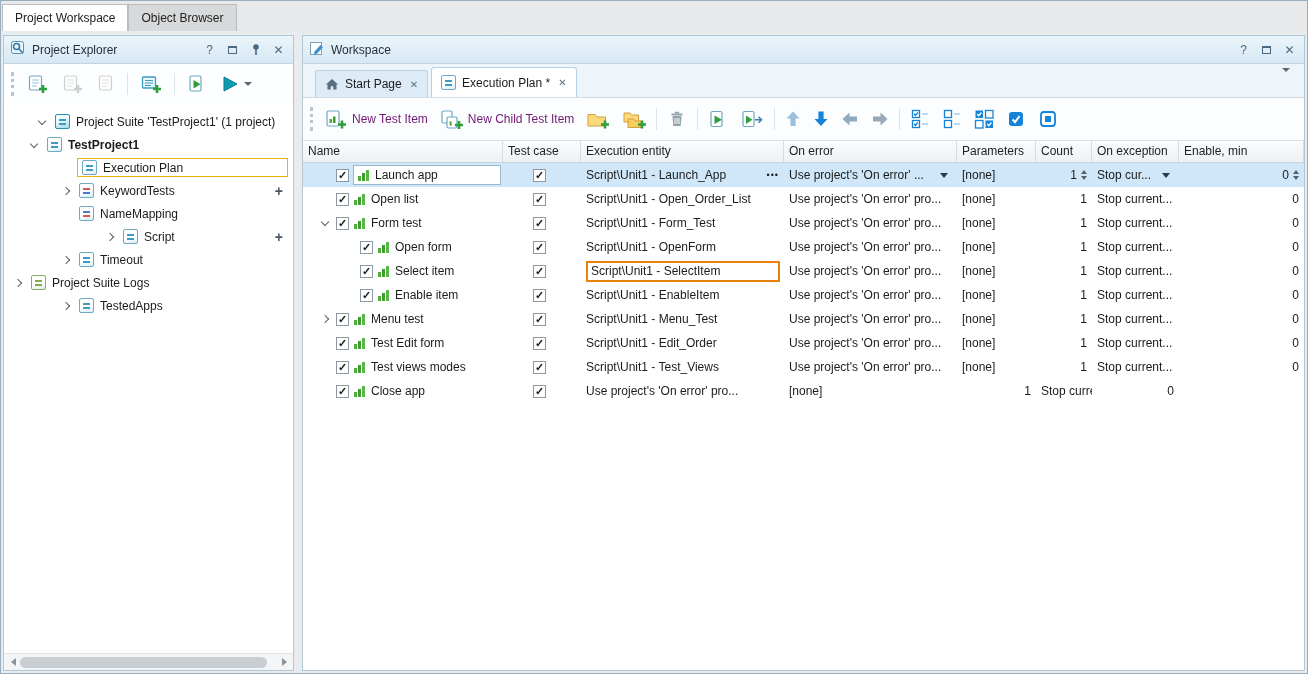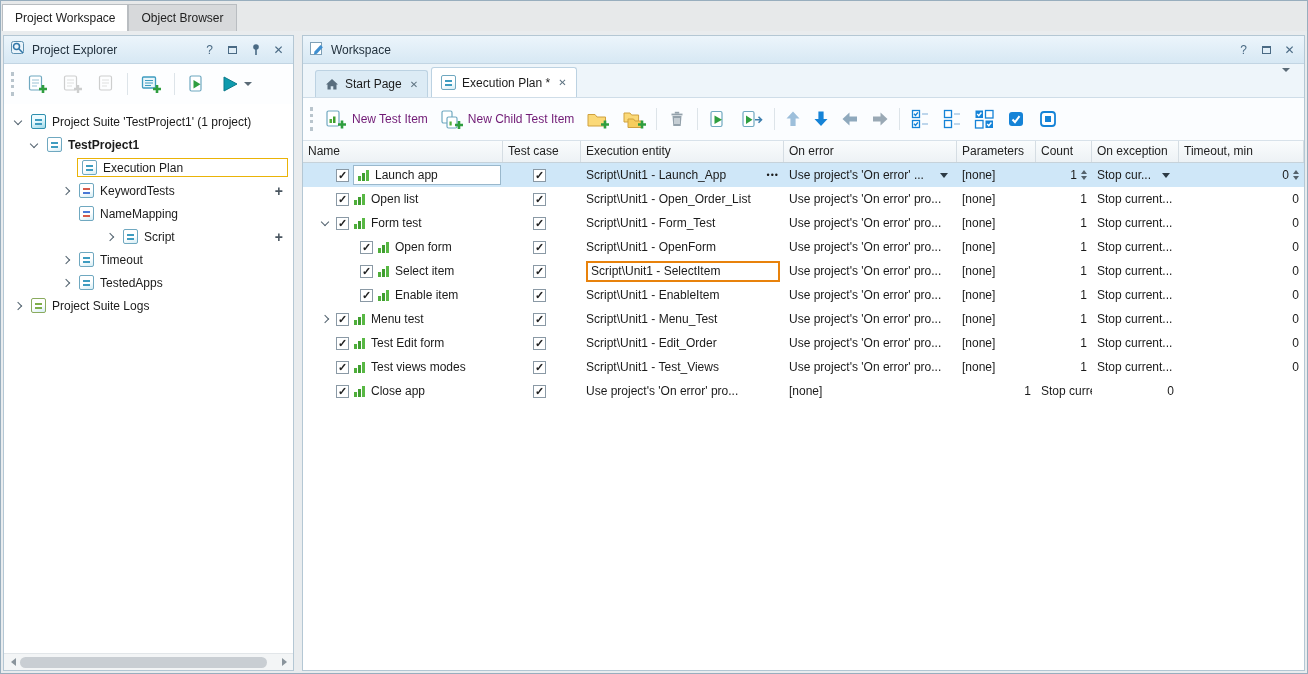--- a/index.html
+++ b/index.html
@@ -172,21 +172,21 @@
         </span>
         <span class="tbtn">
           <svg width="18" height="20">
               <path d="M3 3 L16 10 L3 17 Z" fill="#0f9bae" stroke="#0b7a8a" stroke-width="1"></path>
             </svg>
           <span class="caret"></span>
         </span>
       </div>
 
       <div class="tree" id="tree">
-          <div class="tree-row" style="padding-left: 6px;">
+          <div class="tree-row" style="padding-left: 6px; margin-left: 24px;">
             <span class="expander">
               <span class="chev down"></span>
             </span>
             <span class="tree-content">
               <span class="ticon t-project-suite"></span>
               <span class="tree-label">Project Suite 'TestProject1' (1 project)</span>
             </span>
           </div>
           <div class="tree-row" style="padding-left: 22px;">
             <span class="expander">
@@ -233,36 +233,36 @@
           </div>
           <div class="tree-row" style="padding-left: 54px;">
             <span class="expander">
               <span class="chev right"></span>
             </span>
             <span class="tree-content">
               <span class="ticon t-stores"></span>
               <span class="tree-label">Timeout</span>
             </span>
           </div>
+          <div class="tree-row" style="padding-left: 6px;">
+            <span class="expander">
+              <span class="chev right"></span>
+            </span>
+            <span class="tree-content">
+              <span class="ticon t-logs"></span>
+              <span class="tree-label">Project Suite Logs</span>
+            </span>
+          </div>
           <div class="tree-row" style="padding-left: 54px;">
             <span class="expander">
               <span class="chev right"></span>
             </span>
             <span class="tree-content">
               <span class="ticon t-tested-apps"></span>
               <span class="tree-label">TestedApps</span>
-            </span>
-          </div>
-          <div class="tree-row" style="padding-left: 6px;">
-            <span class="expander">
-              <span class="chev right"></span>
-            </span>
-            <span class="tree-content">
-              <span class="ticon t-logs"></span>
-              <span class="tree-label">Project Suite Logs</span>
             </span>
           </div>
         </div>
 
       <div class="hscroll">
         <span class="sb-arrow">
             <span class="tri-l"></span>
           </span>
         <span class="sb-track">
             <span class="sb-thumb"></span>
@@ -427,21 +427,21 @@
 
       <div class="grid">
         <div class="grid-header">
           <div class="gh-cell">Name</div>
           <div class="gh-cell">Test case</div>
           <div class="gh-cell">Execution entity</div>
           <div class="gh-cell">On error</div>
           <div class="gh-cell">Parameters</div>
           <div class="gh-cell">Count</div>
           <div class="gh-cell">On exception</div>
-          <div class="gh-cell">Timeout, min</div>
+          <div class="gh-cell">Enable, min</div>
         </div>
         <div id="rows">
             <div class="row selected">
               <div class="cell name-cell" style="padding-left: 14px;">
                 <span class="expander"></span>
                 <span class="cb">✓</span>
                 <span class="name-edit">
                   <span class="gicon">
                     <svg width="13" height="13">
                       <rect x="1" y="7" width="3" height="5" fill="#4fae3a"></rect>

